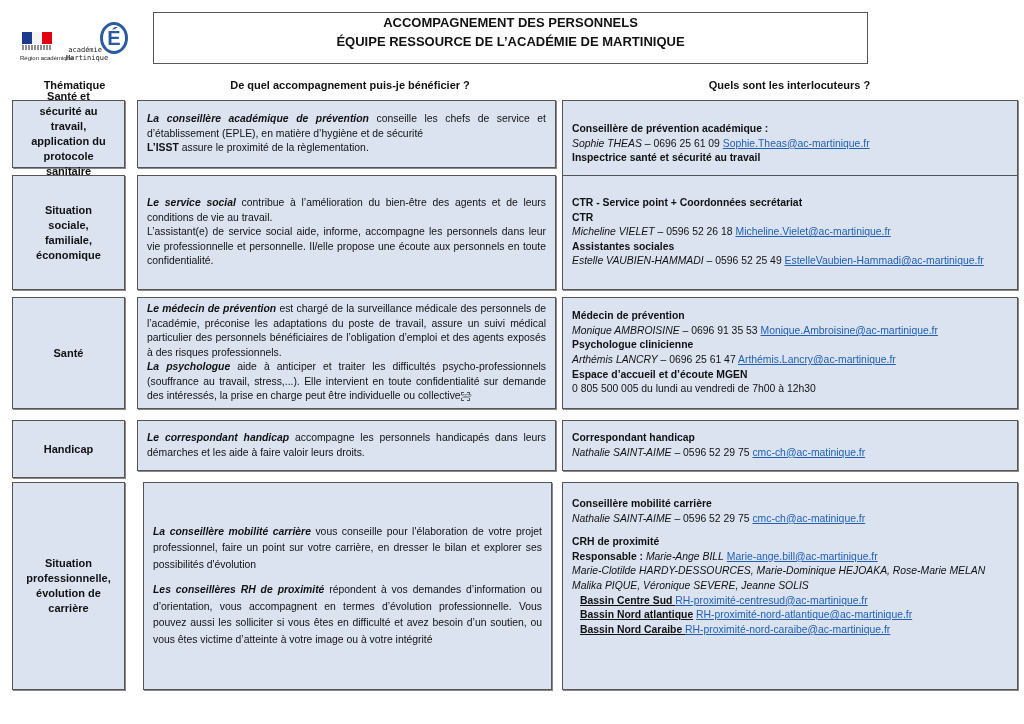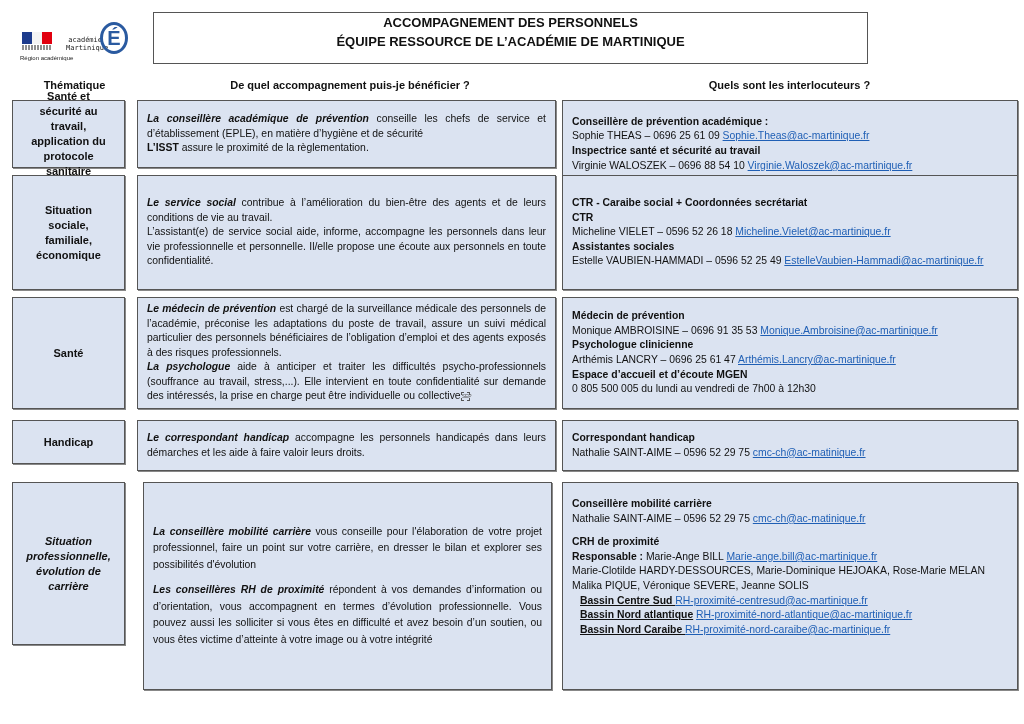--- a/index.html
+++ b/index.html
@@ -4,35 +4,35 @@
 <style>
   * { box-sizing: border-box; margin: 0; padding: 0; }
   html, body { width: 1024px; height: 724px; background: #ffffff; overflow: hidden; }
   body { position: relative; font-family: "Liberation Sans", sans-serif; color: #111; font-size: 10.4px; line-height: 14.6px; }
 
   .logo { position: absolute; left: 18px; top: 20px; width: 115px; height: 48px; }
   .flag { position: absolute; left: 4px; top: 12px; width: 30px; height: 12px; display: flex; }
   .flag span { flex: 1; }
   .flag-sub { position: absolute; left: 4px; top: 25px; width: 30px; height: 5px; background: repeating-linear-gradient(90deg,#444 0 2px,#fff 2px 3px); opacity:.6; }
   .region-label { position: absolute; left: 2px; top: 35px; font-size: 6px; line-height: 7px; color: #222; white-space: nowrap; }
-  .acad-text { position: absolute; left: 48px; top: 16px; font-size: 7px; line-height: 8px; color: #222; font-family: "DejaVu Sans Mono", monospace; text-align: right; width: 36px; }
+  .acad-text { position: absolute; left: 48px; top: 26px; font-size: 7px; line-height: 8px; color: #222; font-family: "DejaVu Sans Mono", monospace; text-align: right; width: 36px; }
   .acad-e { position: absolute; left: 82px; top: 2px; width: 28px; height: 32px; border: 3px solid #2a5aa0; border-radius: 50%; color: #2a5aa0; font-weight: bold; font-size: 20px; line-height: 26px; text-align: center; }
 
   .title-box { position: absolute; left: 153px; top: 12px; width: 715px; height: 52px; border: 1px solid #555; text-align: center; }
   .title-box div { font-size: 13px; line-height: 19px; font-weight: bold; color: #111; }
 
   .col-head { position: absolute; top: 78px; font-weight: bold; font-size: 11px; text-align: center; }
 
   .cell { position: absolute; background: #dbe3f1; border: 1.5px solid #555; box-shadow: 1px 1px 0 #888; }
   .theme { display: flex; align-items: center; justify-content: center; text-align: center; font-weight: bold; font-size: 11px; line-height: 15px; padding: 2px 16px; }
   .desc { padding: 0 9px; display: flex; flex-direction: column; justify-content: center; text-align: justify; }
   .contacts { padding: 0 9px; display: flex; flex-direction: column; justify-content: center; }
   .bi { font-weight: bold; font-style: italic; }
   .b { font-weight: bold; }
-  .i { }
+  .i { font-style: italic; }
   a, .link { color: #1f5fb5; text-decoration: underline; }
   .u { text-decoration: underline; font-weight: bold; padding-left: 8px; }
   .gap { height: 9px; }
   .sep-icon { display: inline-block; width: 9px; height: 9px; border: 1px dashed #555; font-size: 5px; line-height: 7px; vertical-align: middle; text-align: center; color: #555; }
   p { margin: 0; }
 </style>
 </head>
 <body>
 
 <div class="logo">
@@ -61,60 +61,59 @@
 
 <div class="cell theme" style="left:12px;top:100px;width:113px;height:68px;">Santé et sécurité au travail, application du protocole sanitaire</div>
 <div class="cell desc" style="left:137px;top:100px;width:419px;height:68px;">
   <p><span class="bi">La conseillère académique de prévention</span><span> conseille les chefs de service et d’établissement (EPLE), en matière d’hygiène et de sécurité</span></p>
   <p><span class="b">L’ISST</span><span> assure le proximité de la règlementation.</span></p>
 </div>
 <div class="cell contacts" style="left:562px;top:100px;width:456px;height:88px;">
   <p class="b">Conseillère de prévention académique :</p>
   <p><span class="i">Sophie THEAS</span><span> – 0696 25 61 09 </span><a>Sophie.Theas@ac-martinique.fr</a></p>
   <p class="b">Inspectrice santé et sécurité au travail</p>
-  <p><span class="i">Virginie WALOSZEK</span><span> – 0696 88 54 10 </span><a>Virginie.Waloszek@ac-martinique.fr</a></p>
 </div>
 
 <div class="cell theme" style="left:12px;top:175px;width:113px;height:115px;">Situation sociale, familiale, économique</div>
 <div class="cell desc" style="left:137px;top:175px;width:419px;height:115px;">
   <p><span class="bi">Le service social</span><span> contribue à l’amélioration du bien-être des agents et de leurs conditions de vie au travail.</span></p>
   <p>L’assistant(e) de service social aide, informe, accompagne les personnels dans leur vie professionnelle et personnelle. Il/elle propose une écoute aux personnels en toute confidentialité.</p>
 </div>
 <div class="cell contacts" style="left:562px;top:175px;width:456px;height:115px;">
-  <p class="b">CTR - Caraibe social  + Coordonnées secrétariat</p>
+  <p class="b">CTR - Service point  + Coordonnées secrétariat</p>
   <p class="b">CTR</p>
   <p><span class="i">Micheline VIELET</span><span> – 0596 52 26 18 </span><a>Micheline.Vielet@ac-martinique.fr</a></p>
   <p class="b">Assistantes sociales</p>
   <p><span class="i">Estelle VAUBIEN-HAMMADI</span><span> – 0596 52 25 49 </span><a>EstelleVaubien-Hammadi@ac-martinique.fr</a></p>
 </div>
 
 <div class="cell theme" style="left:12px;top:297px;width:113px;height:112px;">Santé</div>
 <div class="cell desc" style="left:137px;top:297px;width:419px;height:112px;">
   <p><span class="bi">Le médecin de prévention</span><span> est chargé de la surveillance médicale des personnels de l’académie, préconise les adaptations du poste de travail, assure un suivi médical particulier des personnels bénéficiaires de l’obligation d’emploi et des agents exposés à des risques professionnels.</span></p>
   <p><span class="bi">La psychologue</span><span> aide à anticiper et traiter les difficultés psycho-professionnels (souffrance au travail, stress,...). Elle intervient en toute confidentialité sur demande des intéressés, la prise en charge peut être individuelle ou collective</span><span class="sep-icon">SEP</span></p>
 </div>
 <div class="cell contacts" style="left:562px;top:297px;width:456px;height:112px;">
   <p class="b">Médecin de prévention</p>
   <p><span class="i">Monique AMBROISINE</span><span> – 0696 91 35 53 </span><a>Monique.Ambroisine@ac-martinique.fr</a></p>
   <p class="b">Psychologue clinicienne</p>
   <p><span class="i">Arthémis LANCRY</span><span> – 0696 25 61 47 </span><a>Arthémis.Lancry@ac-martinique.fr</a></p>
   <p class="b">Espace d’accueil et d’écoute MGEN</p>
   <p><span>0 805 500 005</span><span> du lundi au vendredi de 7h00 à 12h30</span></p>
 </div>
 
-<div class="cell theme" style="left:12px;top:420px;width:113px;height:44px;">Handicap</div>
+<div class="cell theme" style="left:12px;top:420px;width:113px;height:58px;">Handicap</div>
 <div class="cell desc" style="left:137px;top:420px;width:419px;height:51px;">
   <p><span class="bi">Le correspondant handicap</span><span> accompagne les personnels handicapés dans leurs démarches et les aide à faire valoir leurs droits.</span></p>
 </div>
 <div class="cell contacts" style="left:562px;top:420px;width:456px;height:51px;">
   <p class="b">Correspondant handicap</p>
   <p><span class="i">Nathalie SAINT-AIME</span><span> – 0596 52 29 75 </span><a>cmc-ch@ac-matinique.fr</a></p>
 </div>
 
-<div class="cell theme" style="left:12px;top:482px;width:113px;height:163px;font-style:italic;">Situation professionnelle, évolution de carrière</div>
+<div class="cell theme" style="left:12px;top:482px;width:113px;height:208px;">Situation professionnelle, évolution de carrière</div>
 <div class="cell desc" style="left:143px;top:482px;width:409px;height:208px;line-height:16.5px;">
   <p><span class="bi">La conseillère mobilité carrière</span><span> vous conseille pour l'élaboration de votre projet professionnel, faire un point sur votre carrière, en dresser le bilan et explorer ses possibilités d'évolution</span></p>
   <div class="gap"></div>
   <p><span class="bi">Les conseillères RH de proximité</span><span> répondent à vos demandes d’information ou d’orientation, vous accompagnent en termes d’évolution professionnelle. Vous pouvez aussi les solliciter si vous êtes en difficulté et avez besoin d’un soutien, ou vous êtes victime d’atteinte à votre image ou à votre intégrité</span></p>
 </div>
 <div class="cell contacts" style="left:562px;top:482px;width:456px;height:208px;justify-content:flex-start;padding-top:14px;">
   <p class="b">Conseillère mobilité carrière</p>
   <p><span class="i">Nathalie SAINT-AIME</span><span> – 0596 52 29 75 </span><a>cmc-ch@ac-matinique.fr</a></p>
   <div class="gap"></div>
   <p class="b">CRH de proximité</p>

